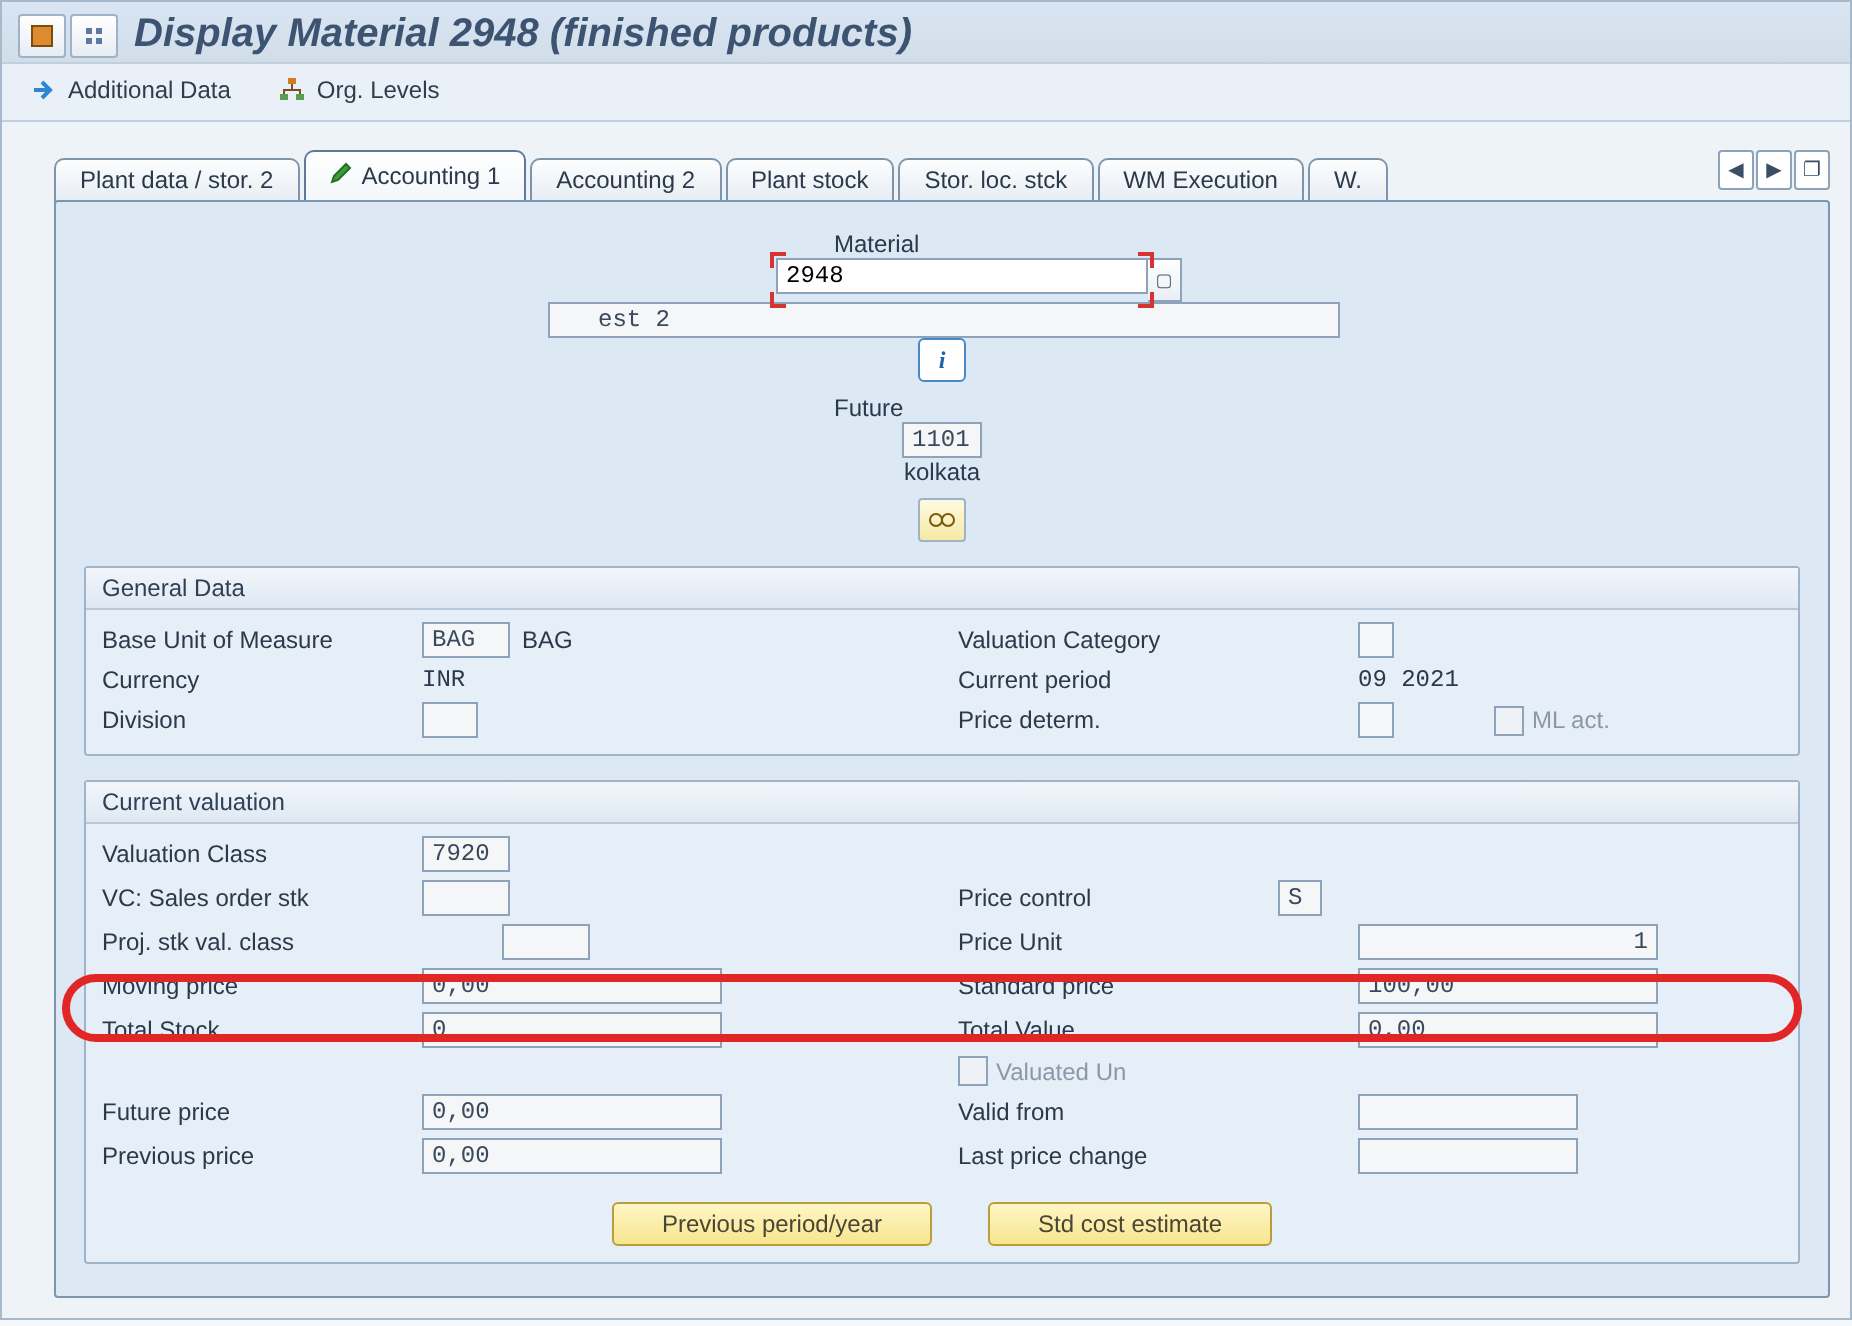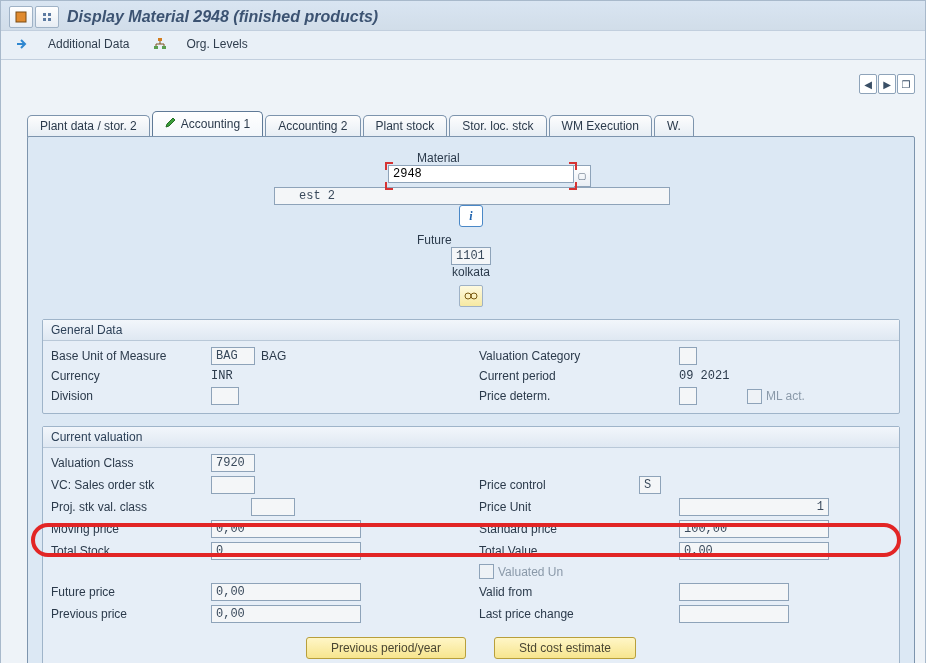--- a/index.html
+++ b/index.html
@@ -1,30 +1,30 @@
 <!DOCTYPE html>
 <html><head>
 <meta charset="utf-8">
 <style>
   html,body{margin:0;padding:0;font-family:Arial,Helvetica,sans-serif;font-size:12px;color:#333;background:#f4f7fa;}
   .app{width:926px;background:#eef3f8;border:1px solid #a8b9cb;box-sizing:border-box;}
   
   .titlebar{background:linear-gradient(#d9e5f2,#d1dde9);padding:5px 12px 2px 8px;border-bottom:1px solid #c2cfde;display:flex;align-items:center;}
   .titlebar .tb-icons{display:flex;gap:2px;margin-right:8px;}
   .tb-btn{width:22px;height:20px;border:1px solid #9fb2c6;background:linear-gradient(#fff,#e7edf4);border-radius:2px;display:flex;align-items:center;justify-content:center;}
-  .titlebar h1{margin:0;font-size:16px;font-style:italic;font-weight:bold;color:#3c5372;}
+  .titlebar h1{margin:0;font-size:20px;font-style:italic;font-weight:bold;color:#3c5372;}
   
   .toolbar{padding:6px 14px 8px;display:flex;gap:24px;align-items:center;border-bottom:1px solid #c2cfde;background:#e9f0f7;}
-  .toolbar-item{display:flex;align-items:center;gap:19px;cursor:pointer;color:#2f3d4d;}
+  .toolbar-item{display:flex;align-items:center;gap:5px;cursor:pointer;color:#2f3d4d;}
   .arrow-right{width:14px;height:14px;}
   .org-icon{width:14px;height:14px;}
   
   .tabzone{padding:14px 10px 0 26px;position:relative;}
   .tabstrip{display:flex;align-items:flex-end;position:relative;}
-  .tab{border:1px solid #7d94ad;border-bottom:none;padding:3px 12px 4px;margin-right:2px;background:linear-gradient(#fdfdfd,#e6edf4);border-top-left-radius:5px;border-top-right-radius:5px;font-size:12px;color:#2b3a4b;display:flex;align-items:center;gap:4px;position:relative;top:1px;cursor:pointer;margin-top:37px;}
+  .tab{border:1px solid #7d94ad;border-bottom:none;padding:3px 12px 4px;margin-right:2px;background:linear-gradient(#fdfdfd,#e6edf4);border-top-left-radius:5px;border-top-right-radius:5px;font-size:12px;color:#2b3a4b;display:flex;align-items:center;gap:4px;position:relative;top:1px;cursor:pointer;}
   .tab.active{background:linear-gradient(#fff,#f3f7fb);border-color:#5f7a97;z-index:2;top:0;padding-top:4px;padding-bottom:5px;}
   .tabnav{position:absolute;right:10px;top:14px;display:flex;gap:1px;}
   .tabnav-btn{width:16px;height:18px;border:1px solid #8ea3b9;background:#fff;display:flex;align-items:center;justify-content:center;font-size:10px;color:#3a4f66;border-radius:2px;cursor:pointer;}
   
   .tabbody{border:1px solid #7d94ad;background:#dce8f4;padding:14px 14px 16px 14px;margin:0 10px 10px 26px;border-radius:2px;}
   .row{display:flex;align-items:center;margin-bottom:6px;flex-direction:column;}
   .lbl{color:#2b3a4b;}
   .inp,.ro{height:18px;border:1px solid #8ea3b9;background:#fff;padding:0 4px;font-family:"Courier New",monospace;font-size:12px;box-sizing:border-box;}
   .ro{background:#f4f6f8;color:#3a4a5c;}
   .f4{width:16px;height:20px;border:1px solid #8ea3b9;border-left:none;background:linear-gradient(#fff,#e9eef4);display:flex;align-items:center;justify-content:center;font-size:9px;color:#4c5e72;cursor:pointer;}

